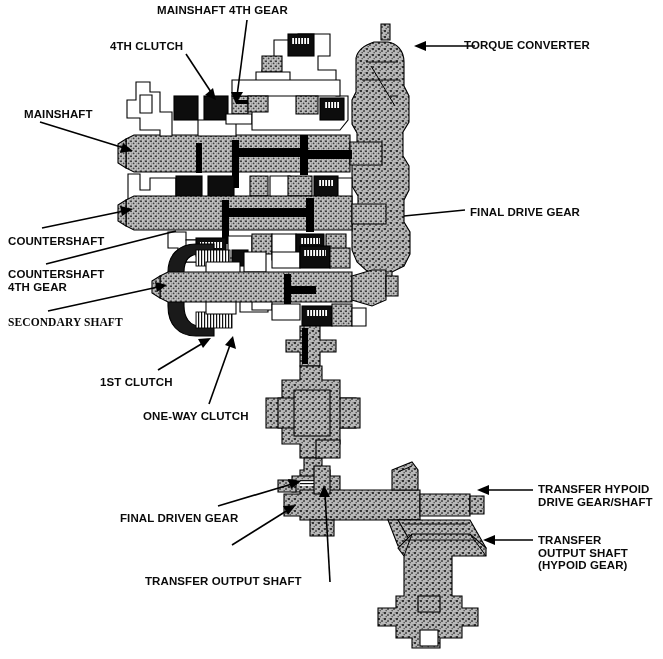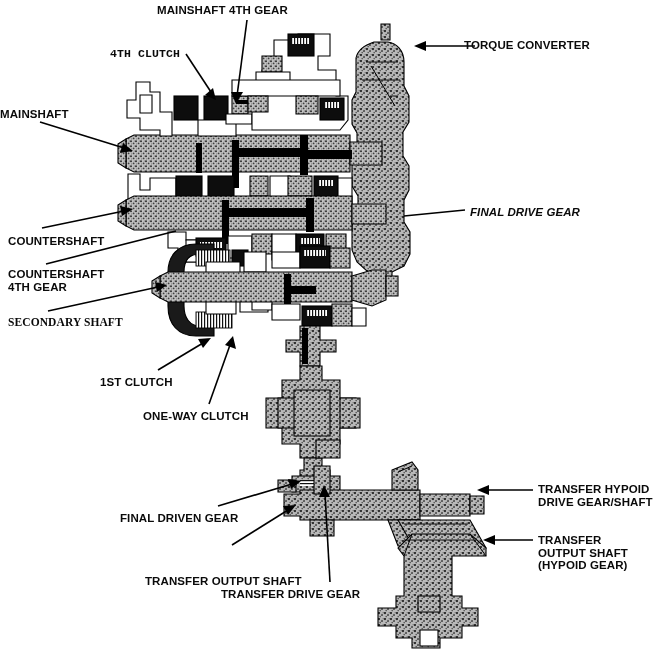--- a/index.html
+++ b/index.html
@@ -287,44 +287,43 @@
 
         <line x1="533" y1="540" x2="492" y2="540"></line>
         <polygon points="483,540 495,535 495,545" stroke="none"></polygon>
       </g>
 
     </g>
   </svg>
 
   <div class="lbl" style="left:157px;top:4px;">MAINSHAFT 4TH GEAR</div>
 
-  <div class="lbl" style="left:110px;top:48px;font-family:Liberation Mono, monospace;">4TH CLUTCH</div>
-
-  <div class="lbl" style="left:0;top:108px;">MAINSHAFT</div>
+  <div class="lbl" style="left:110px;top:40px;">4TH CLUTCH</div>
+
+  <div class="lbl" style="left:24px;top:108px;">MAINSHAFT</div>
 
   <div class="lbl r" style="left:464px;top:39px;">TORQUE CONVERTER</div>
 
-  <div class="lbl r" style="left:470px;top:206px;font-style:italic;">FINAL DRIVE GEAR</div>
+  <div class="lbl r" style="left:470px;top:206px;">FINAL DRIVE GEAR</div>
 
   <div class="lbl" style="left:8px;top:235px;">COUNTERSHAFT</div>
 
   <div class="lbl" style="left:8px;top:268px;">COUNTERSHAFT
 4TH GEAR</div>
 
   <div class="lbl" style="left:8px;top:316px;font-family:Liberation Serif, serif;">SECONDARY SHAFT</div>
 
   <div class="lbl" style="left:100px;top:376px;">1ST CLUTCH</div>
 
   <div class="lbl" style="left:143px;top:410px;">ONE-WAY CLUTCH</div>
 
   <div class="lbl" style="left:120px;top:512px;">FINAL DRIVEN GEAR</div>
 
   <div class="lbl" style="left:145px;top:575px;">TRANSFER OUTPUT SHAFT</div>
 
-  <div class="lbl" style="left:221px;top:588px;">TRANSFER DRIVE GEAR</div>
 
   <div class="lbl r" style="left:538px;top:483px;">TRANSFER HYPOID
 DRIVE GEAR/SHAFT</div>
 
   <div class="lbl r" style="left:538px;top:534px;">TRANSFER
 OUTPUT SHAFT
 (HYPOID GEAR)</div>
 
 </div>
 

